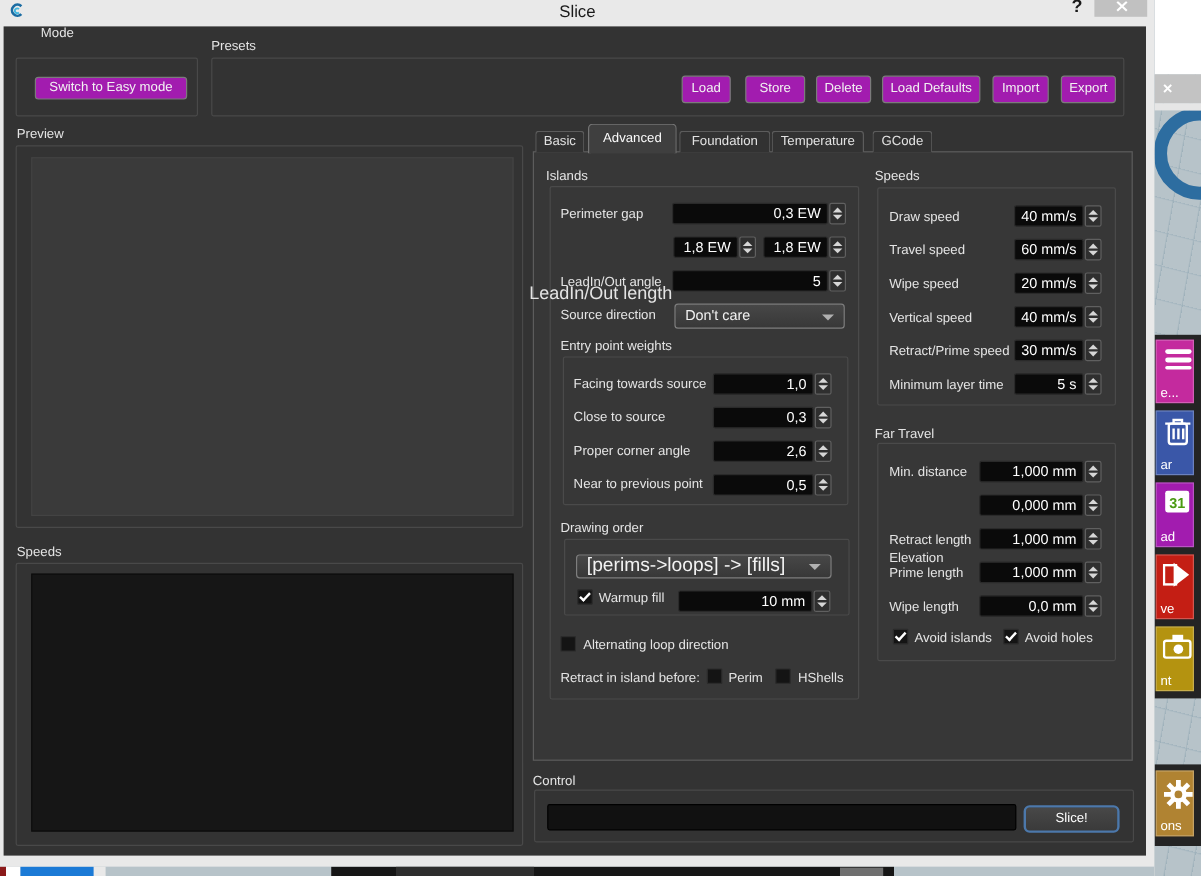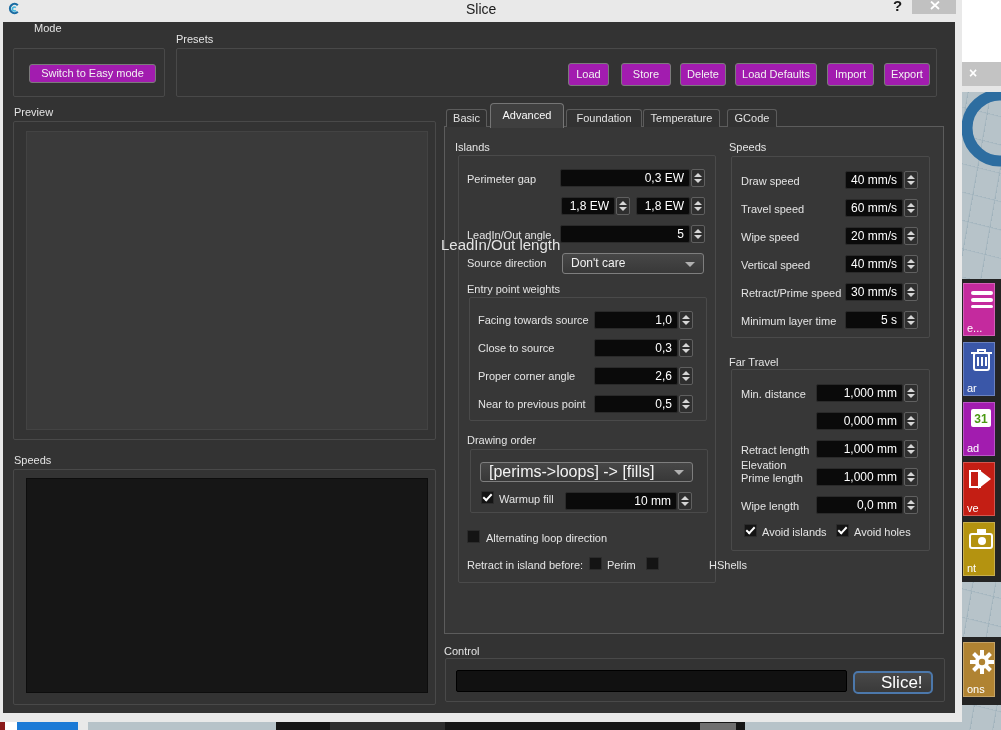--- a/index.html
+++ b/index.html
@@ -199,21 +199,21 @@
 <div class="sb" style="left:675px;top:470px;height:18px;">
         <div class="tu"></div>
         <div class="td"></div>
       </div>
 <div class="cb" style="left:464px;top:508px;"></div>
 <div class="lb" style="left:483px;top:510px;font-size:11px;color:#e4e4e4;">Alternating loop direction</div>
 <div class="lb" style="left:464px;top:537px;font-size:11px;color:#e4e4e4;">Retract in island before:</div>
 <div class="cb" style="left:586px;top:535px;"></div>
 <div class="lb" style="left:604px;top:537px;font-size:11px;color:#e4e4e4;">Perim</div>
 <div class="cb" style="left:643px;top:535px;"></div>
-<div class="lb" style="left:662px;top:537px;font-size:11px;color:#e4e4e4;margin-left:44px;">HShells</div>
+<div class="lb" style="left:662px;top:537px;font-size:11px;color:#e4e4e4;">HShells</div>
 <div class="lb" style="left:726px;top:119px;font-size:11px;color:#e4e4e4;">Speeds</div>
 <div class="gb" style="left:728px;top:134px;width:199px;height:182px;border-color:#4a4a4a;"></div>
 <div class="lb" style="left:738px;top:153px;font-size:11px;color:#e4e4e4;">Draw speed</div>
 <div class="fd" style="left:842px;top:149px;width:58px;height:18px;line-height:16px;font-size:12px;">40 mm/s</div>
 <div class="sb" style="left:901px;top:149px;height:18px;">
         <div class="tu"></div>
         <div class="td"></div>
       </div>
 <div class="lb" style="left:738px;top:181px;font-size:11px;color:#e4e4e4;">Travel speed</div>
 <div class="fd" style="left:842px;top:177px;width:58px;height:18px;line-height:16px;font-size:12px;">60 mm/s</div>
@@ -281,15 +281,15 @@
         <div class="ck"></div>
       </div>
 <div class="lb" style="left:759px;top:504px;font-size:11px;color:#e4e4e4;">Avoid islands</div>
 <div class="cb" style="left:833px;top:502px;">
         <div class="ck"></div>
       </div>
 <div class="lb" style="left:851px;top:504px;font-size:11px;color:#e4e4e4;">Avoid holes</div>
 <div class="lb" style="left:441px;top:623px;font-size:11px;color:#e4e4e4;">Control</div>
 <div class="gb" style="left:442px;top:636px;width:500px;height:44px;"></div>
 <div style="left:453px;top:648px;width:391px;height:22px;background:#111;border:1px solid #000;border-radius:2px;"></div>
-<div style="left:850px;top:649px;width:80px;height:23px;border-radius:5px;background:linear-gradient(#484848,#3a3a3a);border:2px solid #4c78ab;line-height:19px;font-size:17px;color:#fff;padding-left:26px;">Slice!</div>
+<div style="left:850px;top:649px;width:80px;height:23px;border-radius:5px;background:linear-gradient(#484848,#3a3a3a);border:2px solid #4c78ab;text-align:center;line-height:19px;font-size:11px;color:#fff;">Slice!</div>
 </div>
   </div>
 
 </body></html>

